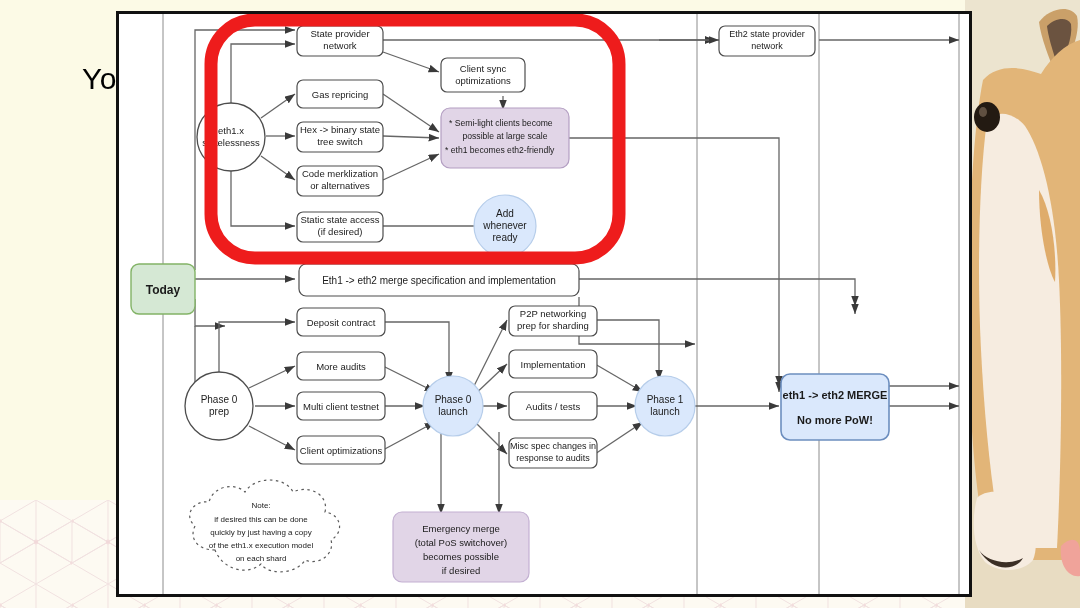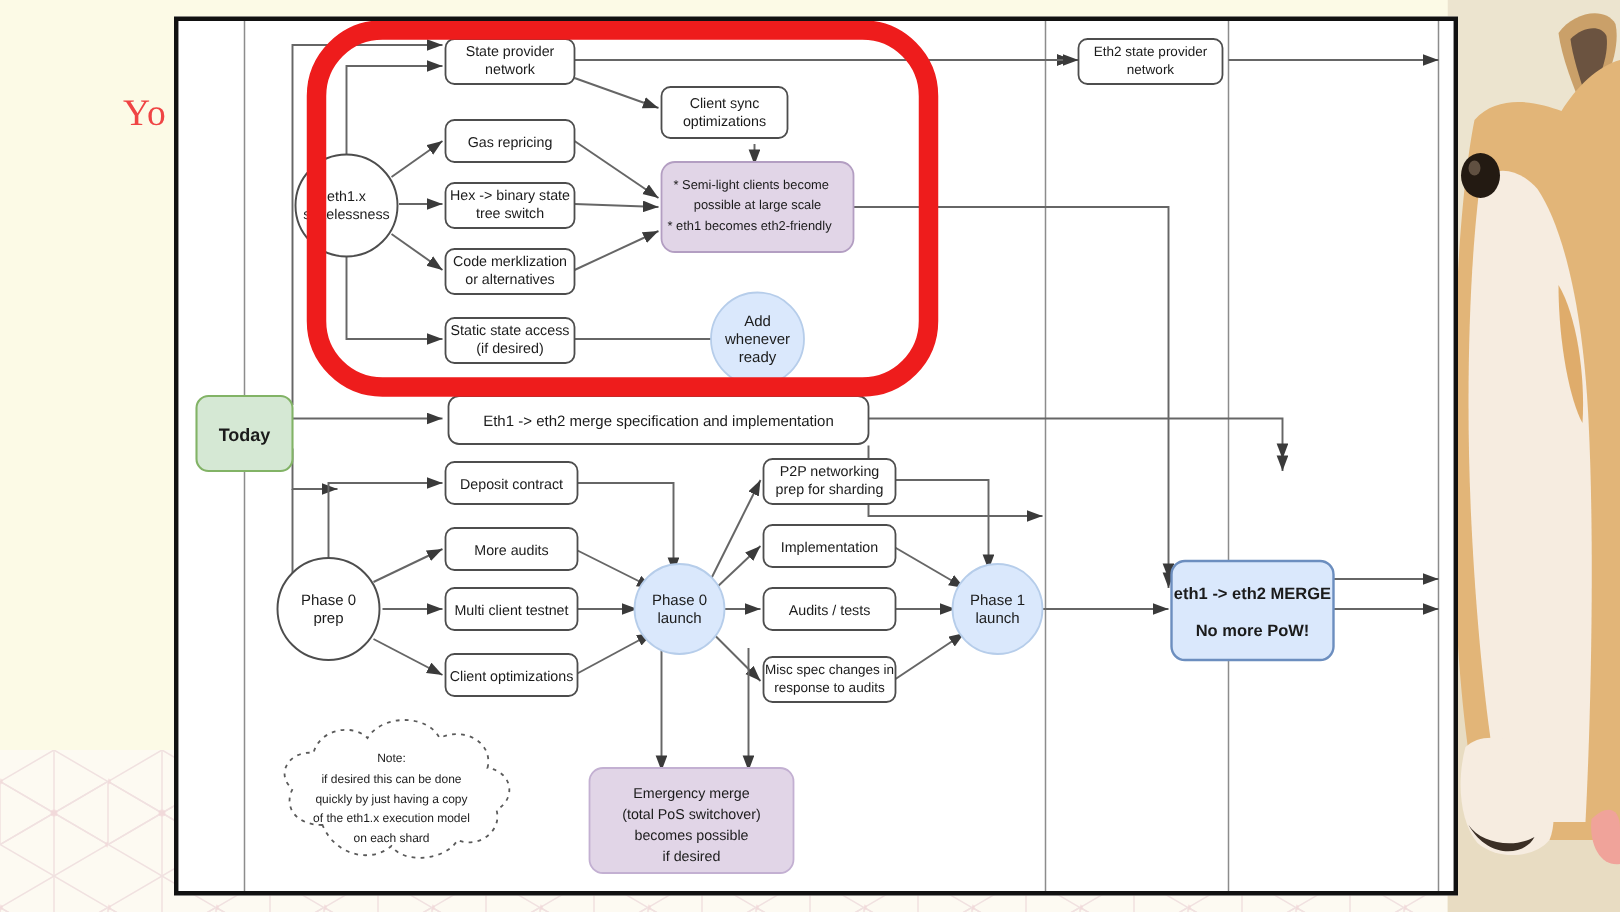--- a/index.html
+++ b/index.html
@@ -14,22 +14,22 @@
     position:absolute;left:0;right:0;bottom:0;height:108px;
     background:#fdfaf2;
   }
   #asanoha-pattern{
     position:absolute;left:0;bottom:0;width:1080px;height:108px;
     opacity:.55;
   }
   
   #slide-title{
     position:absolute;left:82px;top:62px;
-    font-size:25px;color:#ef4444;letter-spacing:.5px;
-    white-space:nowrap;z-index:1;font-family:Liberation Serif, serif;
+    font-size:30px;color:#000000;letter-spacing:.5px;
+    white-space:nowrap;z-index:1;
   }
   
   #dog-photo{
     position:absolute;right:0;top:0;width:115px;height:608px;
     overflow:hidden;z-index:2;
   }
   
   #diagram-frame{
     position:absolute;left:116px;top:11px;width:856px;height:586px;
     background:#ffffff;border:3px solid #111;box-sizing:border-box;

